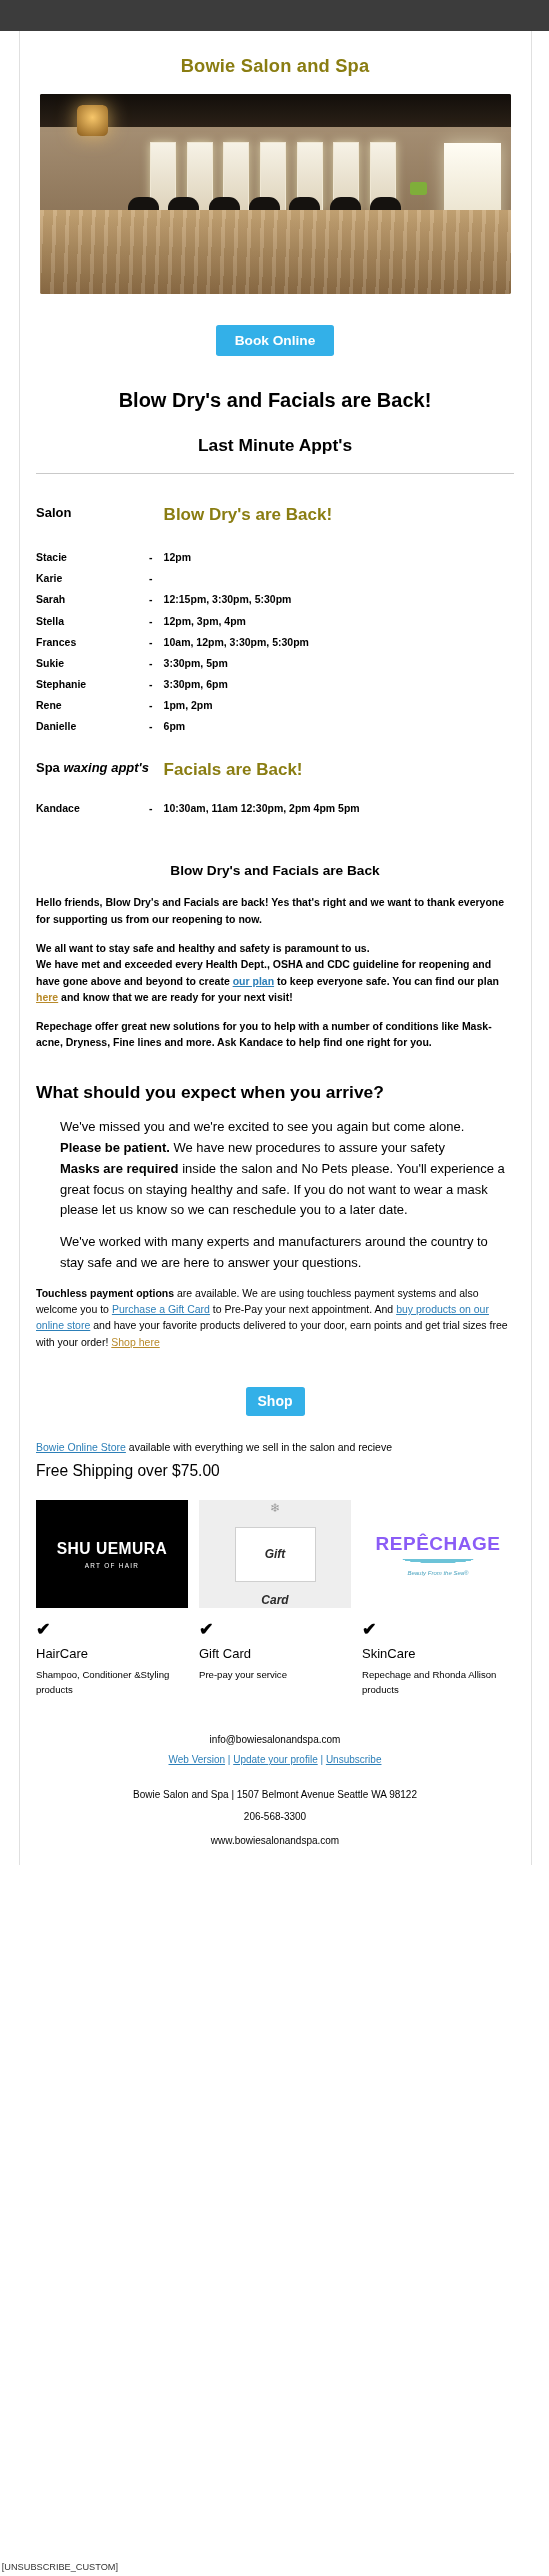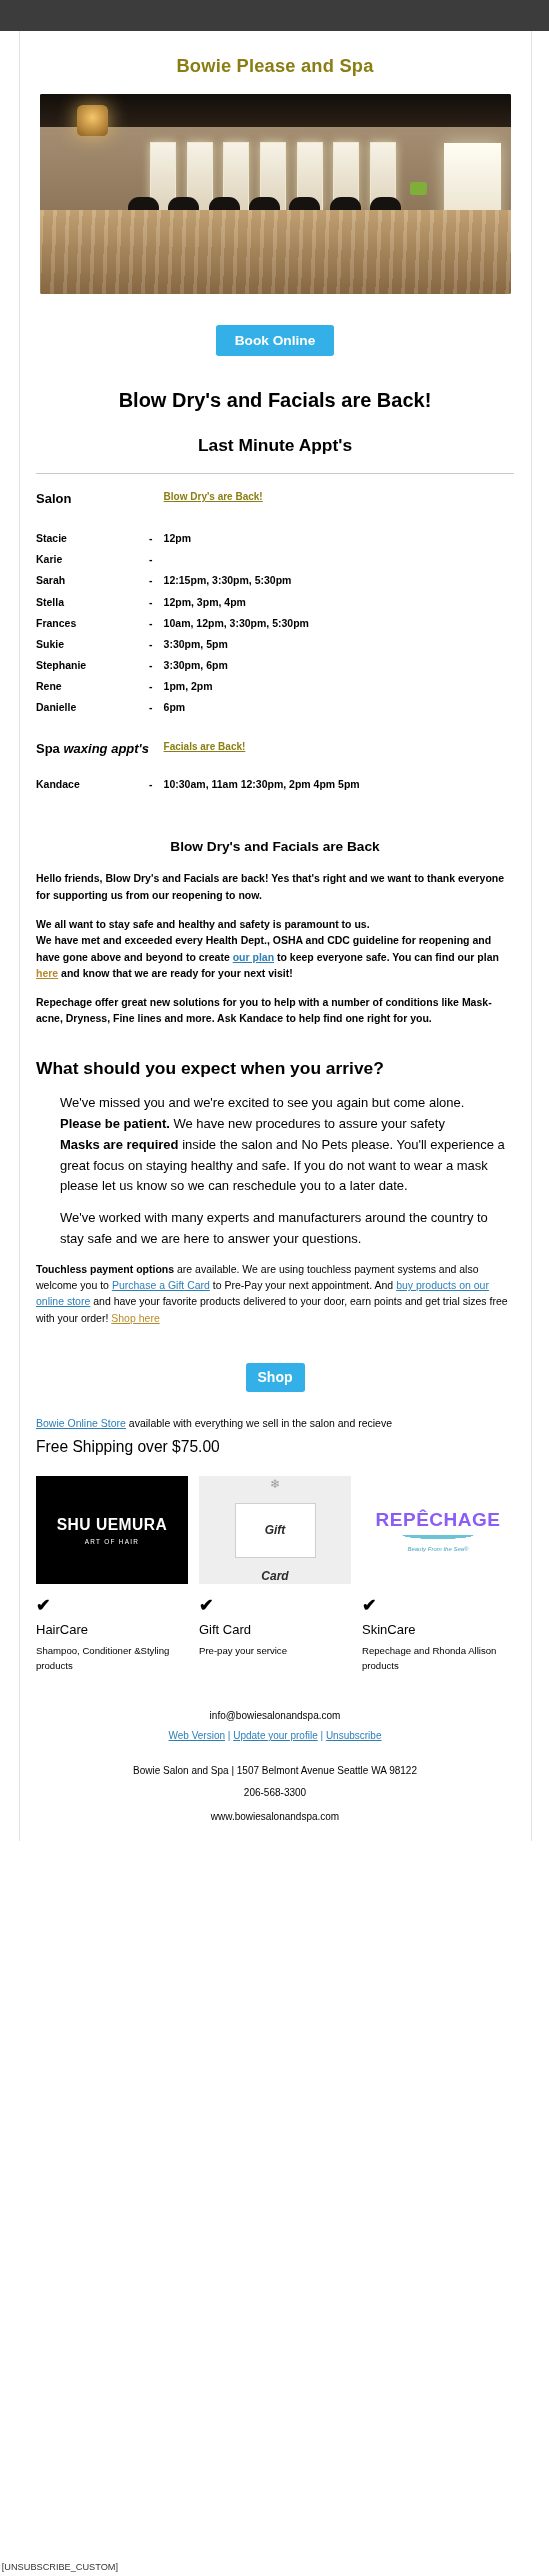--- a/index.html
+++ b/index.html
@@ -119,28 +119,28 @@
     margin: 22px 16.5px 16.5px 16.5px;
   }
   .rule {
     border-top: 0.9px solid #c9c9c9;
     margin: 13px 16.5px 0 16.5px;
   }
   .sched {
     padding: 13px 16.5px 7.3px 16.5px;
     font-size: 10.5px;
   }
-  .sched table { border-collapse: collapse; width: 100%; }
+  .sched table { border-collapse: collapse; width: 100%; margin-top: 14px; }
   .sched td { padding: 4.6px 0; vertical-align: top; }
   .sched .name { width: 77px; font-weight: bold; }
   .sched .dash { width: 14.7px; font-weight: bold; }
   .sched .time { font-weight: bold; }
   .gold { color:#8a7d12; }
   .sched .hdr-left { font-size: 13px; font-weight: bold; }
-  .sched .hdr-right { font-size: 10px; font-weight: bold; color:#8a7d12;text-decoration:underline; }
+  .sched .hdr-right { font-size: 17px; font-weight: bold; color:#8a7d12; }
   .sched .ital { font-style: italic; }
   .body-sec { padding: 0 16.5px; }
   h3.head3 {
     text-align:center;
     font-size: 13.7px;
     margin: 37px 0 16.5px 0;
   }
   p.copy {
     font-size: 10.5px;
     line-height: 1.55;
@@ -220,21 +220,21 @@
     color: #333;
   }
 </style>
 </head>
 <body>
 
 <div class="topbar"></div>
 
 <div class="page">
 
-  <div class="brand">Bowie Please and Spa</div>
+  <div class="brand">Bowie Salon and Spa</div>
 
   <div class="hero-wrap">
     <div class="hero">
       <div class="ceiling"></div>
       <div class="backwall"></div>
       <div class="lamp"></div>
       <div class="window"></div>
       <div class="green"></div>
       <div class="mirror" style="left:110px;"></div>
       <div class="mirror" style="left:147px;"></div>

